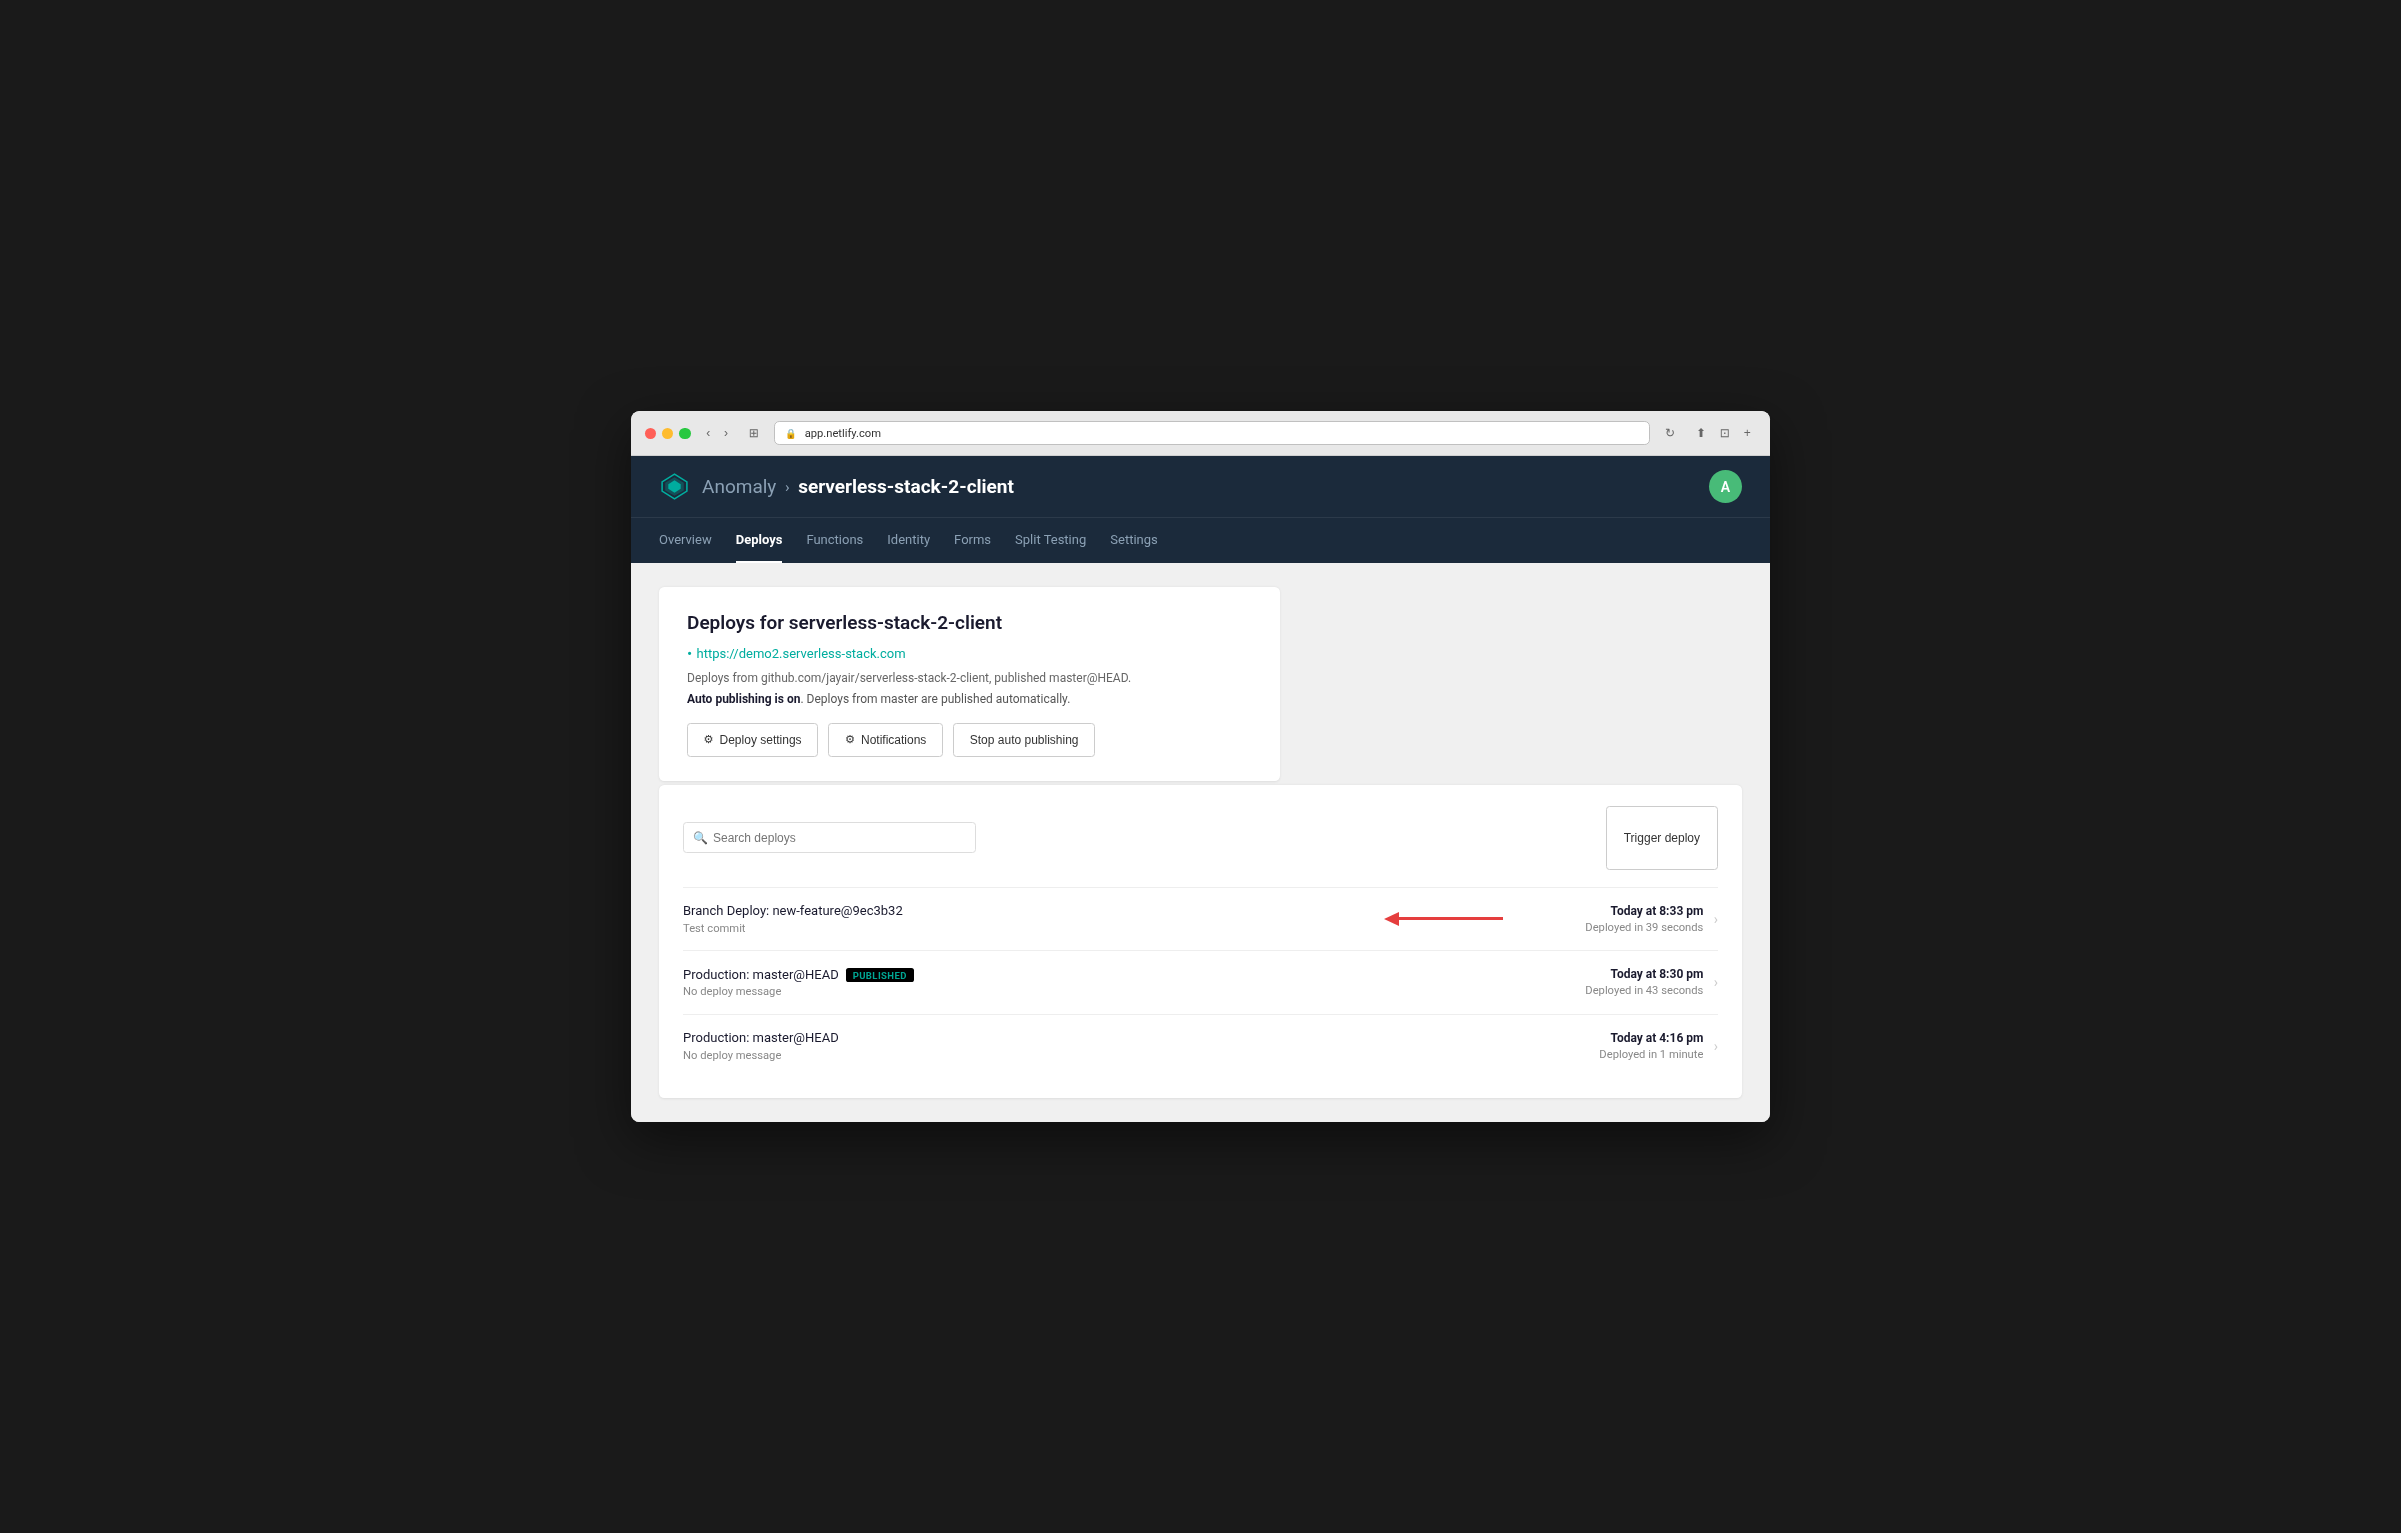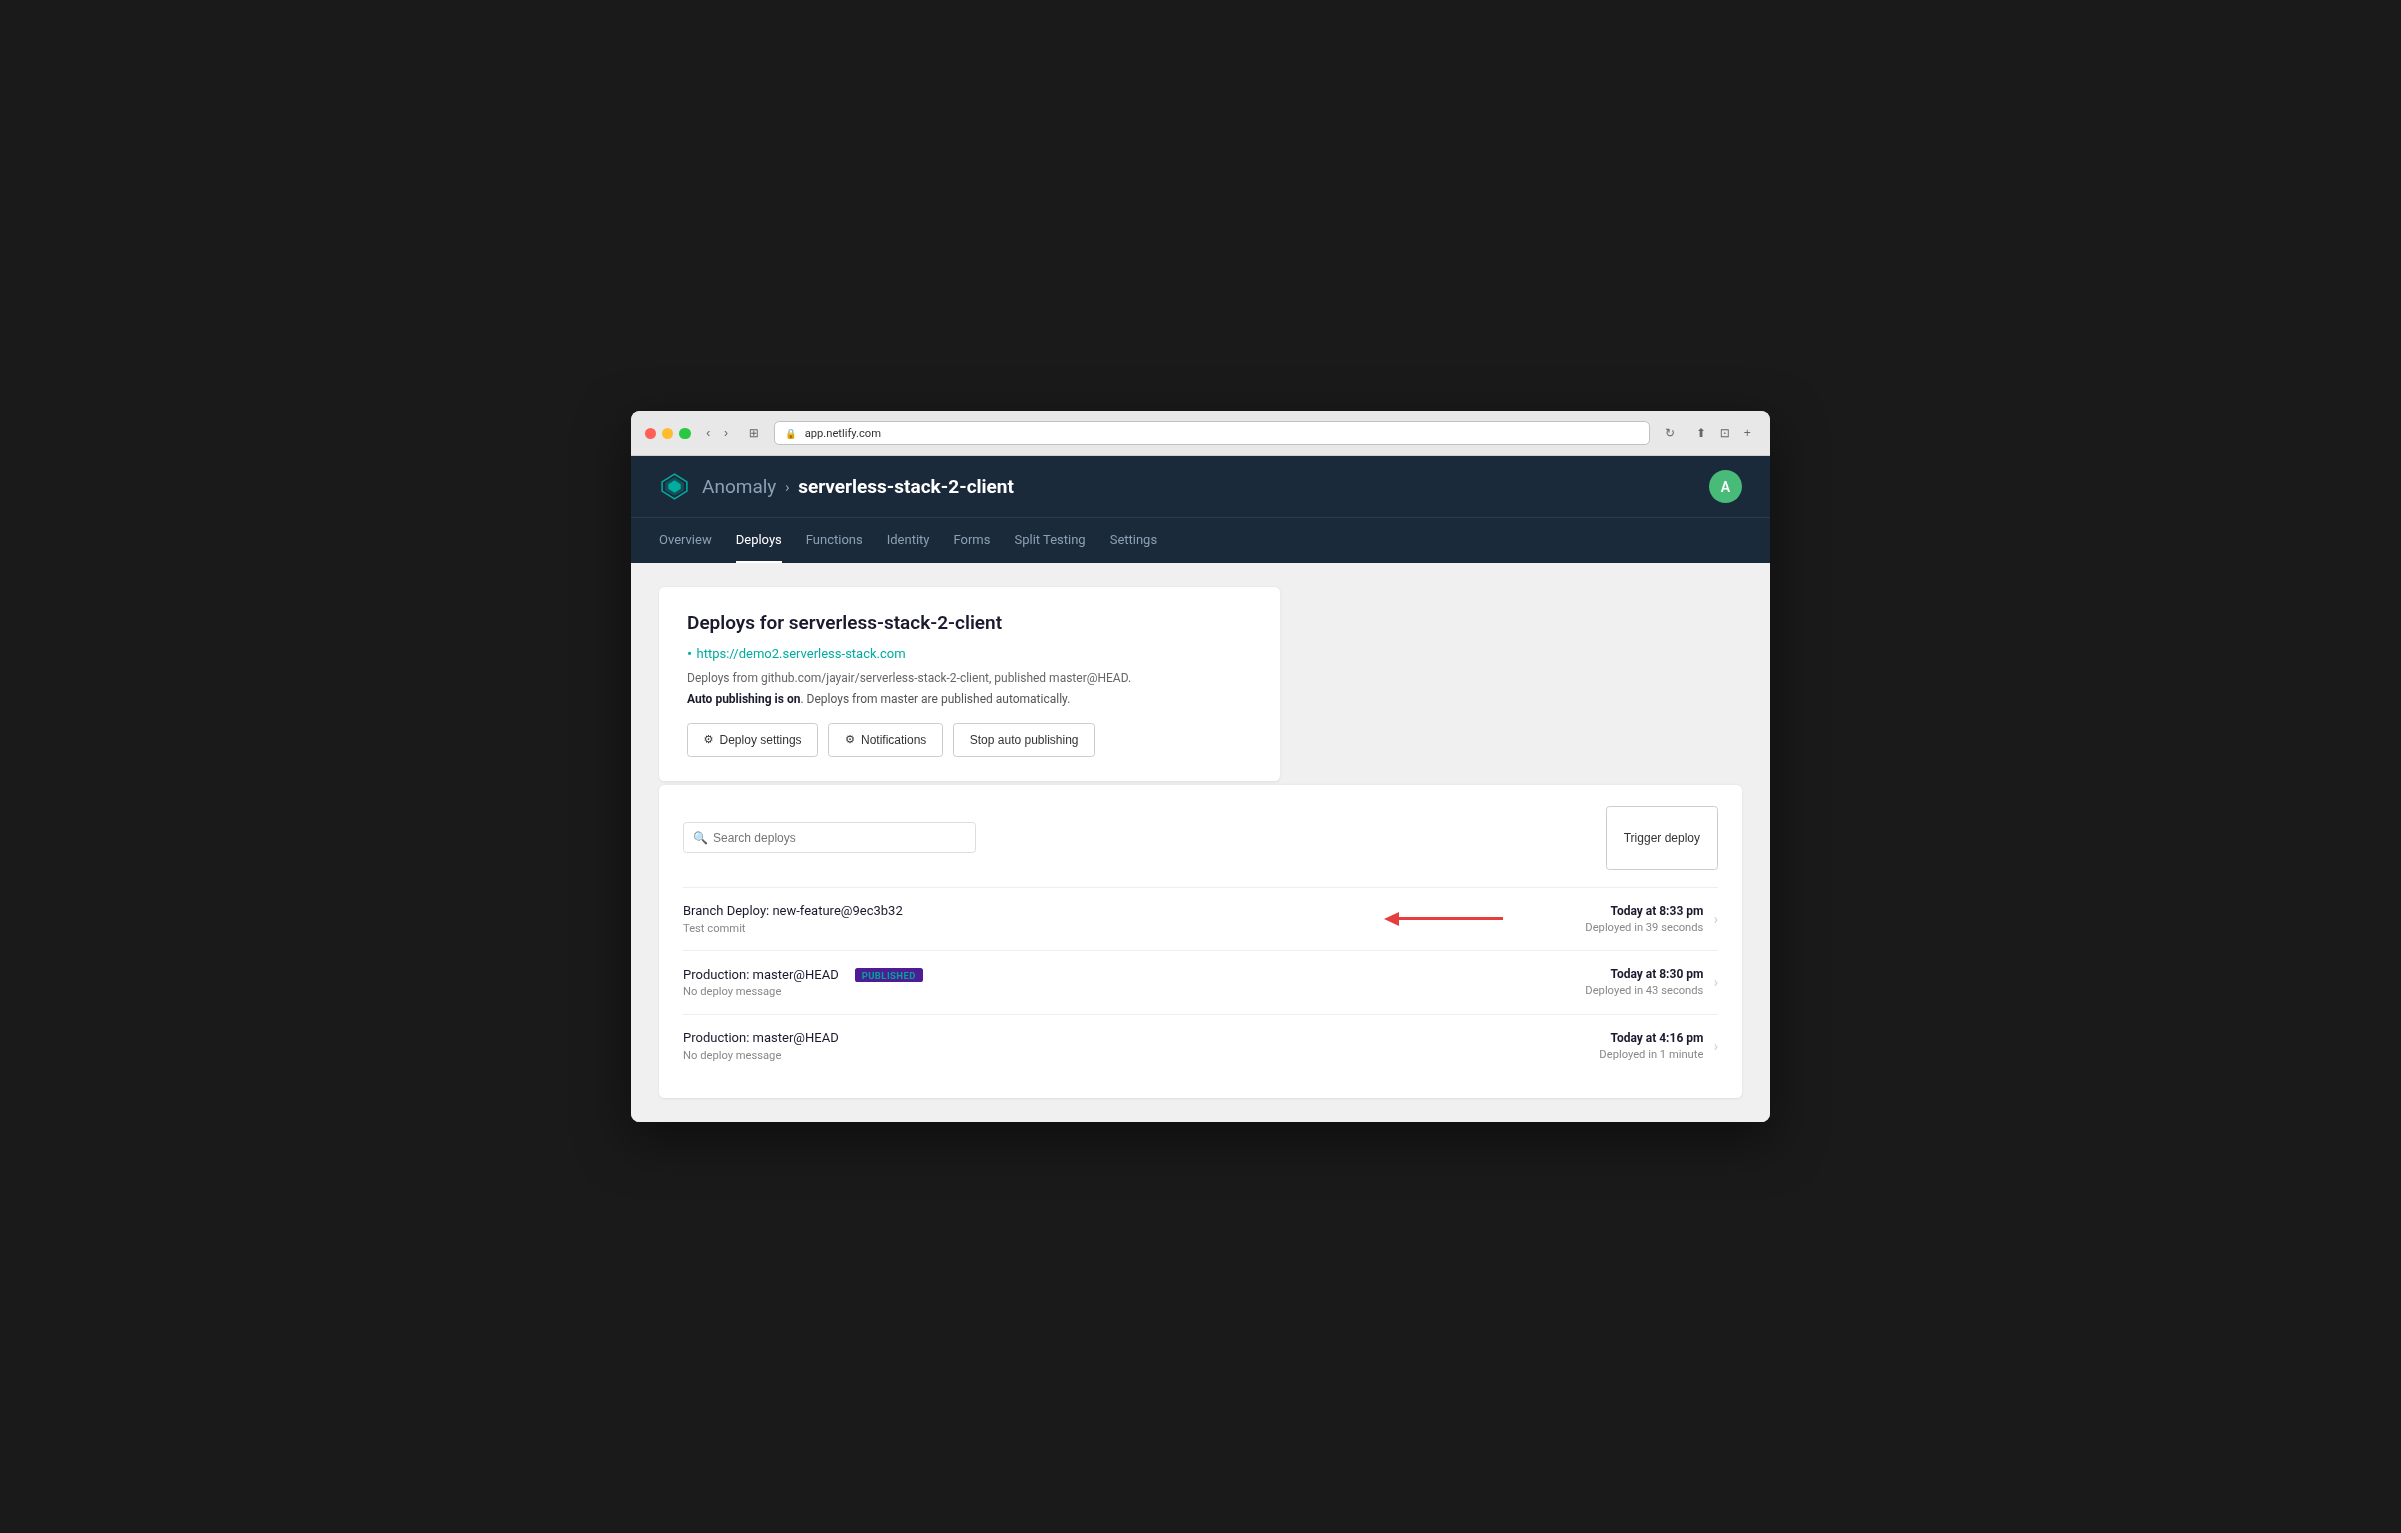--- a/index.html
+++ b/index.html
@@ -158,21 +158,21 @@
     .nav-item {
       padding: 14px 0;
       color: #8ba0b4;
       font-size: 13px;
       cursor: pointer;
       text-decoration: none;
       border-bottom: 2.6px solid transparent;
     }
     .nav-item.active {
       color: white;
-      font-weight: 400;
+      font-weight: 700;
       border-bottom: 2.6px solid white;
     }
     
     .main-content {
       background: #f0f0f0;
       padding: 24px 28px;
       min-height: 518px;
     }
     
     .deploys-card {
@@ -300,27 +300,27 @@
       margin-bottom: 3.5px;
     }
     .deploy-row-title strong {
       font-weight: 400;
     }
     .deploy-row-subtitle {
       font-size: 11.2px;
       color: #888;
     }
     .published-badge {
-      background: #4c1d95;
+      background: #000000;
       color: #00a693;
       font-size: 9.5px;
       font-weight: 700;
       padding: 1.7px 7px;
       border-radius: 2.6px;
-      margin-left: 16px;
+      margin-left: 7px;
       letter-spacing: 0.4px;
     }
     .deploy-row-arrow {
       position: relative;
       flex: 0 0 173px;
       display: flex;
       align-items: center;
       justify-content: center;
     }
     .red-arrow {

